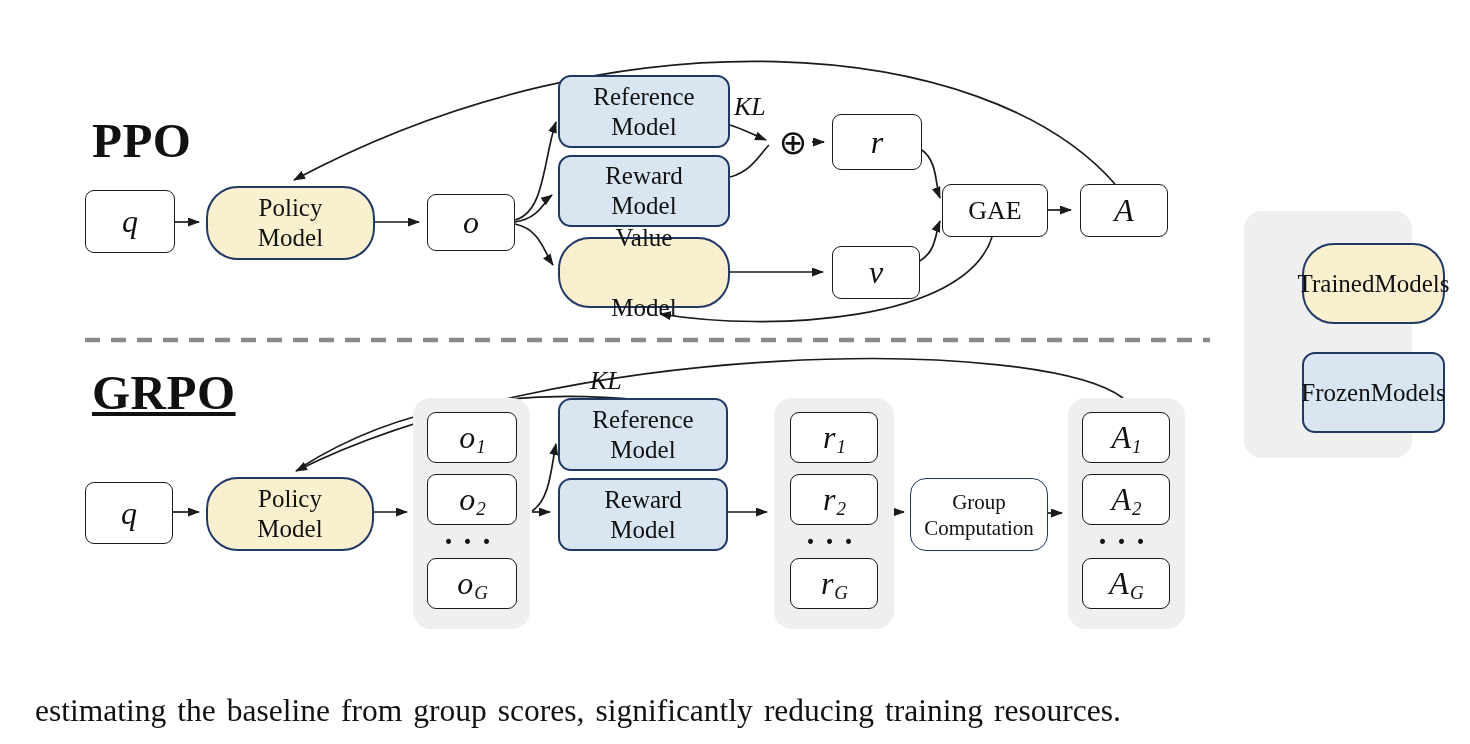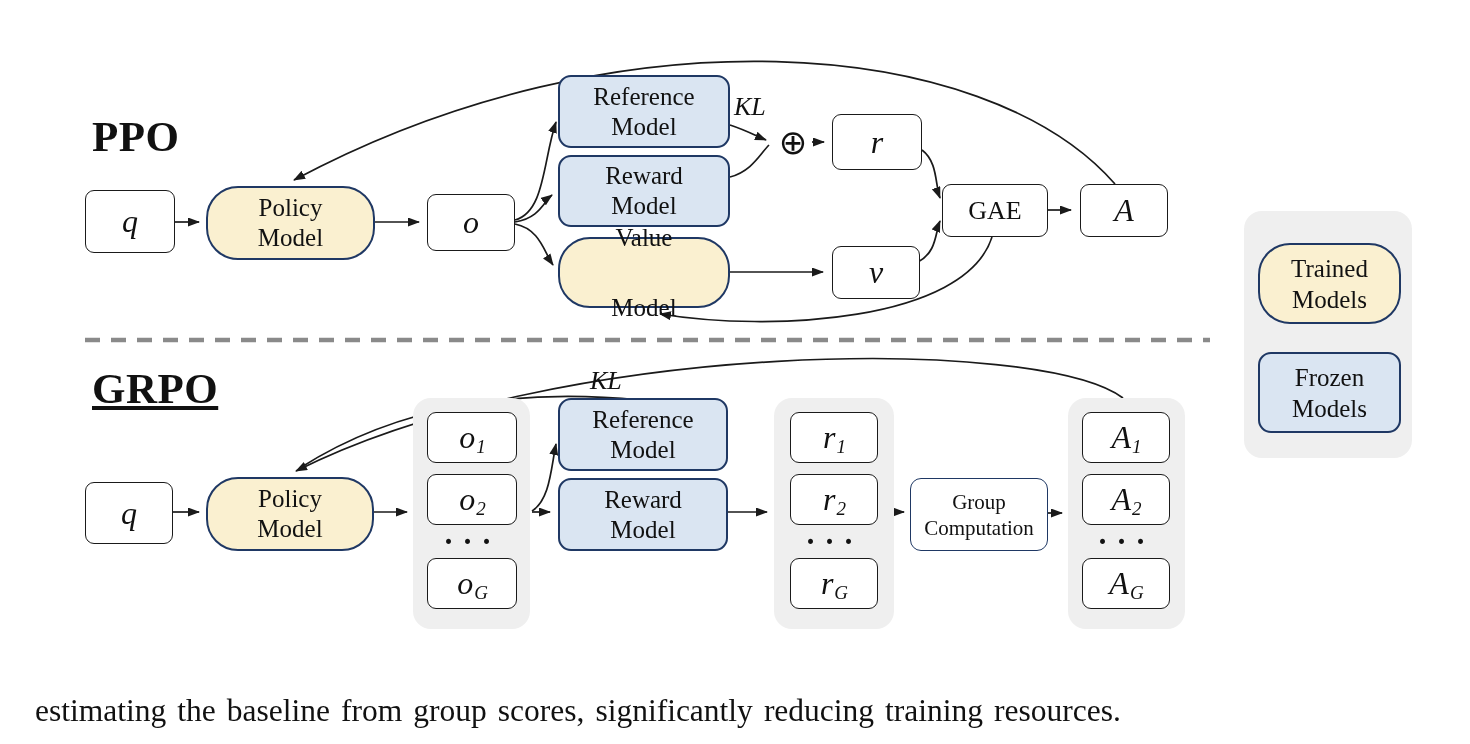--- a/index.html
+++ b/index.html
@@ -13,33 +13,33 @@
     --ink:#111111;
   }
   *{margin:0;padding:0;box-sizing:border-box;}
   body{background:#ffffff;font-family:"Liberation Serif",serif;color:var(--ink);}
   #stage{position:relative;width:1470px;height:744px;background:#fff;overflow:hidden;}
   #arrows{position:absolute;left:0;top:0;}
   #arrows path.flow{fill:none;stroke:var(--arrow);stroke-width:1.7px;}
   #arrows path.head{fill:var(--arrow);stroke:none;}
   #arrows path.divider{fill:none;stroke:var(--divider);stroke-width:4.6px;stroke-dasharray:15 11;}
   .abs{position:absolute;display:flex;align-items:center;justify-content:center;text-align:center;}
-  .section-label{font-weight:bold;font-size:43px;letter-spacing:0.5px;}
+  .section-label{font-weight:bold;font-size:49px;letter-spacing:0.5px;}
   .plainbox{background:#fff;border:1.6px solid var(--plain-border);border-radius:9px;}
   .modelbox{border:2.8px solid var(--model-border);border-radius:13px;font-size:25px;line-height:30px;flex-direction:column;}
   .trained{background:var(--trained-fill);border-radius:32px;}
   .frozen{background:var(--frozen-fill);}
   .graybox{background:var(--container-fill);border-radius:18px;}
   .mathi{font-style:italic;font-size:32px;}
   .sub{font-style:italic;font-size:19px;position:relative;top:9px;left:1px;}
   .kl-label{font-style:italic;font-size:26px;}
   .oplus{font-family:"DejaVu Sans",sans-serif;font-size:34px;font-weight:200;line-height:38px;}
   .gae-label{font-size:26px;font-family:Liberation Serif, serif;}
   .group-box{border:1.7px solid var(--model-border);border-radius:11px;background:#fff;font-size:21px;line-height:26px;flex-direction:column;}
-  .legend-label{font-size:25px;line-height:31px;flex-direction:column;}
+  .legend-label{font-size:25px;line-height:31px;flex-direction:row;margin-left:44px;}
   .dots{font-size:17px;letter-spacing:9px;font-family:"DejaVu Sans",sans-serif;color:#111;}
   .caption{position:absolute;left:35px;width:1412px;font-size:31.5px;line-height:37px;white-space:nowrap;}
   .caption.l1{top:649px;word-spacing:0.30em;}
   .caption.l2{top:692px;word-spacing:0.10em;}
 </style>
 </head>
 <body>
 
 <div id="stage">
 
@@ -174,21 +174,21 @@
   <div class="abs plainbox" style="left:790px;top:474px;width:88px;height:51px;">
     <span class="mathi">r</span>
       <span class="sub">2</span>
   </div>
   <div class="abs dots" style="left:790px;top:531px;width:88px;height:22px;">•••</div>
   <div class="abs plainbox" style="left:790px;top:558px;width:88px;height:51px;">
     <span class="mathi">r</span>
       <span class="sub">G</span>
   </div>
 
-  <div class="abs group-box" style="left:910px;top:478px;width:138px;height:73px;">
+  <div class="abs group-box" style="left:910px;top:478px;width:138px;height:73px;border-radius:16px;">
     <span>Group</span>
     <span>Computation</span>
   </div>
 
   <div class="abs graybox" style="left:1068px;top:398px;width:117px;height:231px;"></div>
   <div class="abs plainbox" style="left:1082px;top:412px;width:88px;height:51px;">
     <span class="mathi">A</span>
       <span class="sub">1</span>
   </div>
   <div class="abs plainbox" style="left:1082px;top:474px;width:88px;height:51px;">

